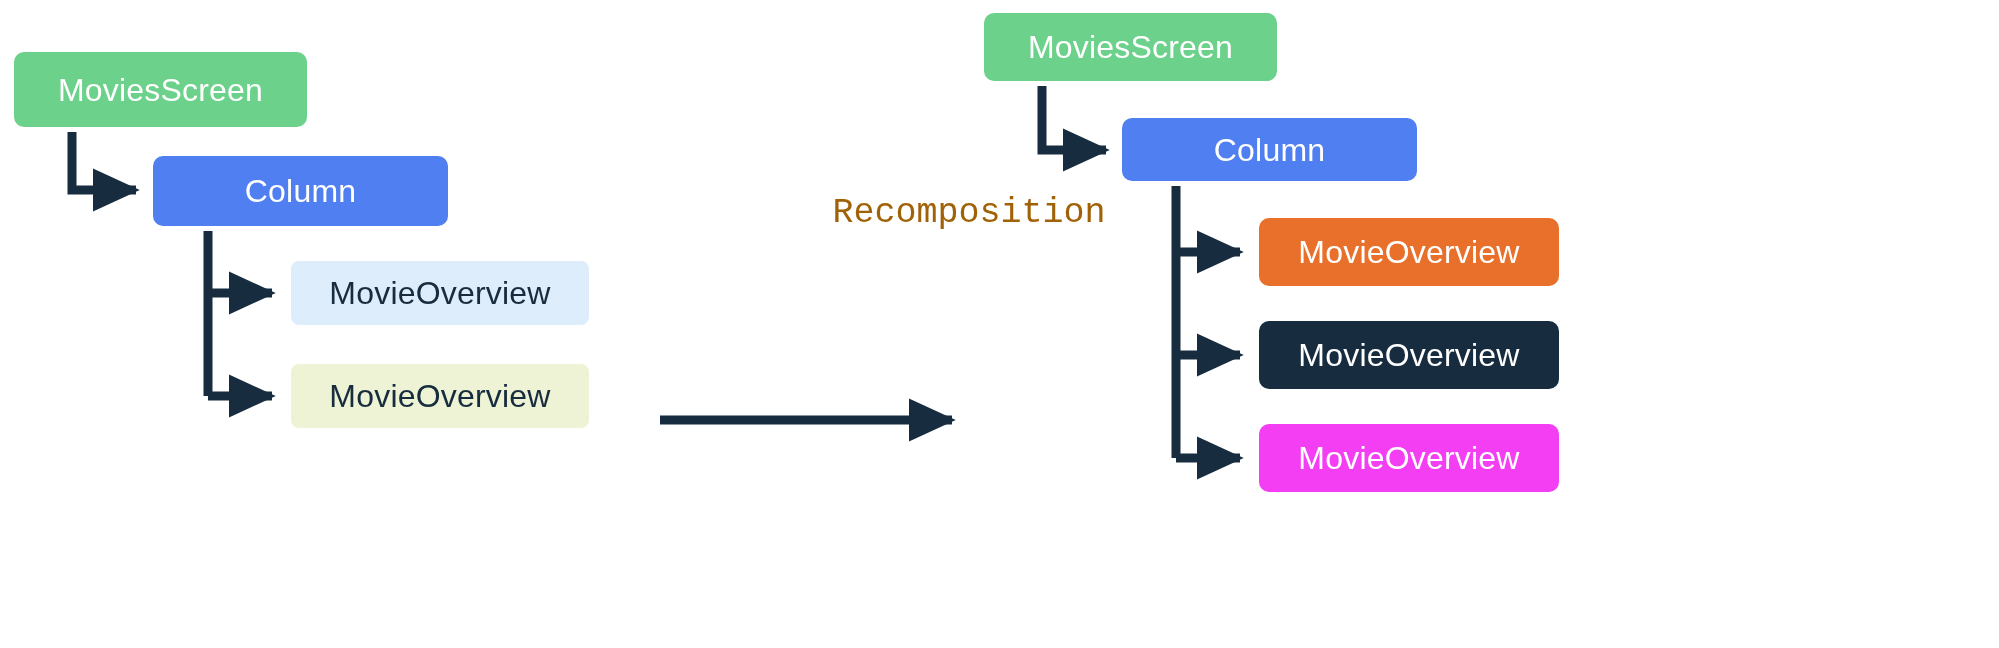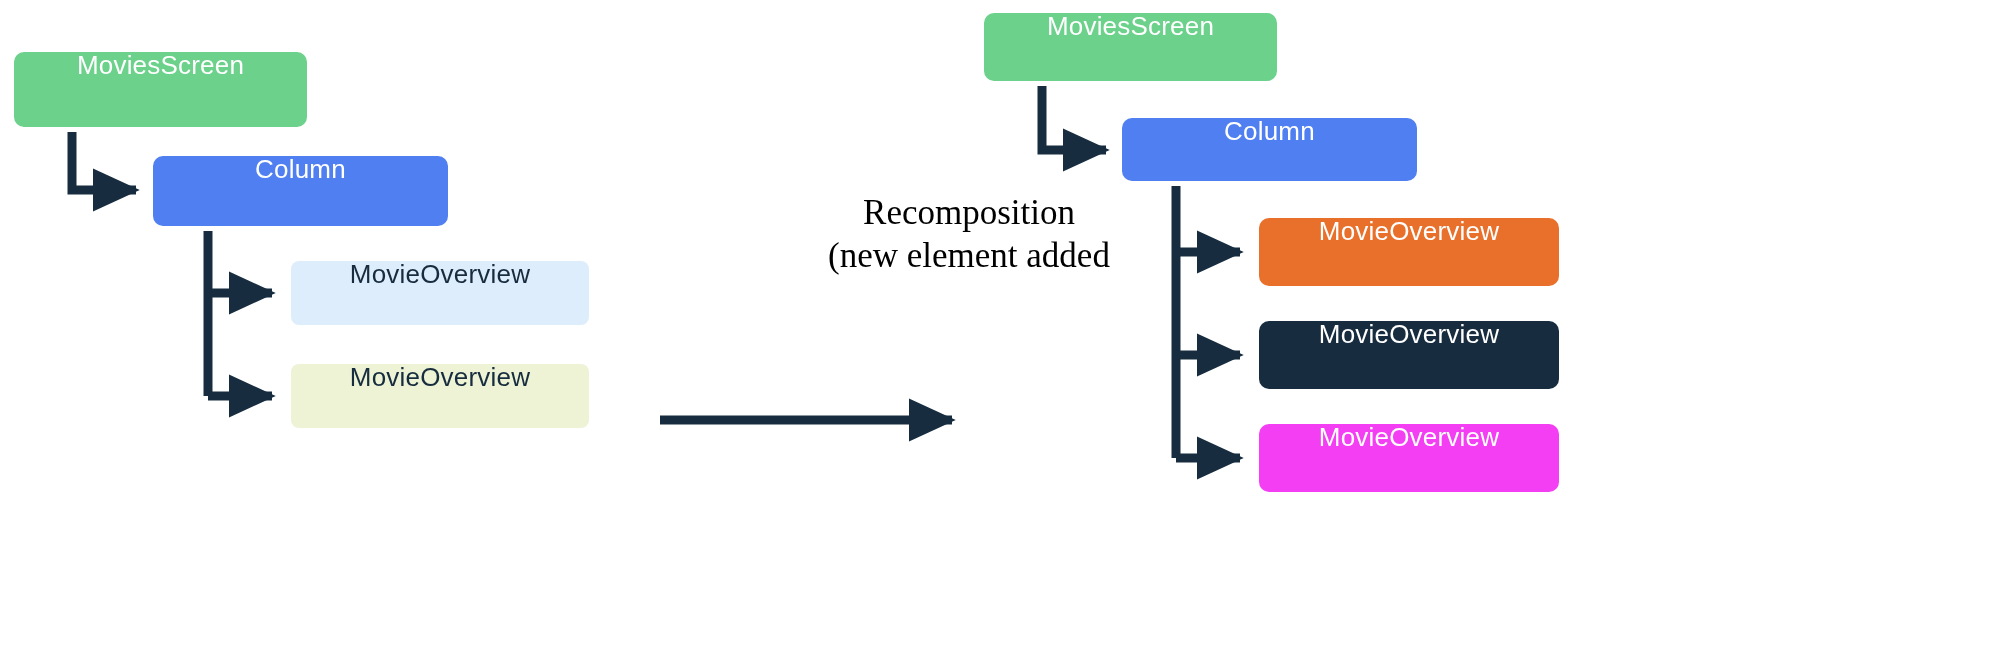--- a/index.html
+++ b/index.html
@@ -15,24 +15,25 @@
     width: 1999px;
     height: 648px;
     background: #ffffff;
     overflow: hidden;
   }
   .node {
     position: absolute;
     box-sizing: border-box;
     border-radius: 10px;
     display: flex;
+    align-items: center;
     justify-content: center;
     text-align: center;
     font-family: "Liberation Sans", sans-serif;
-    font-size: 26px;
+    font-size: 32px;
     font-weight: 400;
     letter-spacing: 0.2px;
     line-height: 1;
     white-space: nowrap;
     user-select: none;
   }
   svg.wires {
     position: absolute;
     left: 0;
     top: 0;
@@ -40,22 +41,22 @@
     height: 648px;
     pointer-events: none;
   }
   .center-label {
     position: absolute;
     display: flex;
     flex-direction: column;
     align-items: center;
     justify-content: flex-start;
     text-align: center;
-    color: #000000;
-    font-family: Liberation Serif, serif;
+    color: #a16207;
+    font-family: Liberation Mono, monospace;
     font-size: 35px;
     line-height: 1.22;
     white-space: nowrap;
     user-select: none;
   }
   .center-label span { display: block; }
 </style>
 </head>
 <body>
 
@@ -105,21 +106,20 @@
   <div class="node" style="left:291px; top:261px; width:298px; height:64px; background:#deedfb; color:#172c3f; border-radius:8px;">
     <span>MovieOverview</span>
   </div>
 
   <div class="node" style="left:291px; top:364px; width:298px; height:64px; background:#edf3d4; color:#172c3f; border-radius:8px;">
     <span>MovieOverview</span>
   </div>
 
   <div class="center-label" style="left:664px; top:192px; width:610px;">
     <span>Recomposition</span>
-    <span>(new element added</span>
   </div>
 
   <div class="node" style="left:984px; top:13px; width:293px; height:68px; background:#6bd18b; color:#ffffff;">
     <span>MoviesScreen</span>
   </div>
 
   <div class="node" style="left:1122px; top:118px; width:295px; height:63px; background:#4f7ff0; color:#ffffff;">
     <span>Column</span>
   </div>
 

